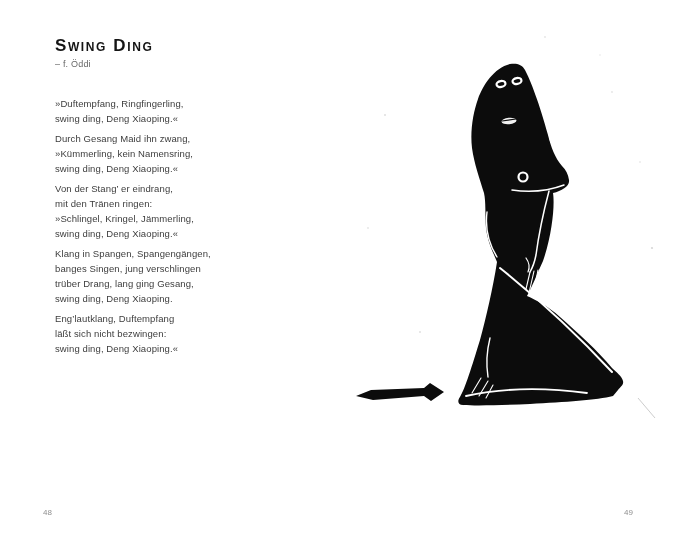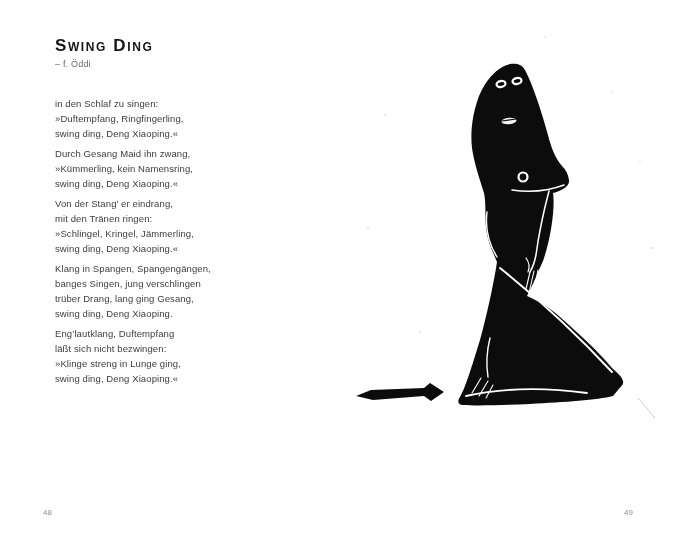--- a/index.html
+++ b/index.html
@@ -49,21 +49,20 @@
 </head>
 <body>
 
 <div class="spread">
 
   <div class="page page-left">
     <h1 class="poem-title">Swing Ding</h1>
     <div class="poem-attribution">– f. Öddi</div>
     <div class="poem" id="poem">
         <div class="stanza">
-          <div class="line">in den Schlaf zu singen:</div>
           <div class="line">»Duftempfang, Ringfingerling,</div>
           <div class="line">swing ding, Deng Xiaoping.«</div>
         </div>
         <div class="stanza">
           <div class="line">Durch Gesang Maid ihn zwang,</div>
           <div class="line">»Kümmerling, kein Namensring,</div>
           <div class="line">swing ding, Deng Xiaoping.«</div>
         </div>
         <div class="stanza">
           <div class="line">Von der Stang’ er eindrang,</div>
@@ -73,21 +72,20 @@
         </div>
         <div class="stanza">
           <div class="line">Klang in Spangen, Spangengängen,</div>
           <div class="line">banges Singen, jung verschlingen</div>
           <div class="line">trüber Drang, lang ging Gesang,</div>
           <div class="line">swing ding, Deng Xiaoping.</div>
         </div>
         <div class="stanza">
           <div class="line">Eng’lautklang, Duftempfang</div>
           <div class="line">läßt sich nicht bezwingen:</div>
-          <div class="line">»Klinge streng in Lunge ging,</div>
           <div class="line">swing ding, Deng Xiaoping.«</div>
         </div>
       </div>
     <div class="pagenum pagenum-left">48</div>
   </div>
 
   <div class="page page-right">
     <svg class="illustration" viewBox="340 30 341 400" preserveAspectRatio="xMidYMid meet">
 
       <g fill="#7a7a7a">

